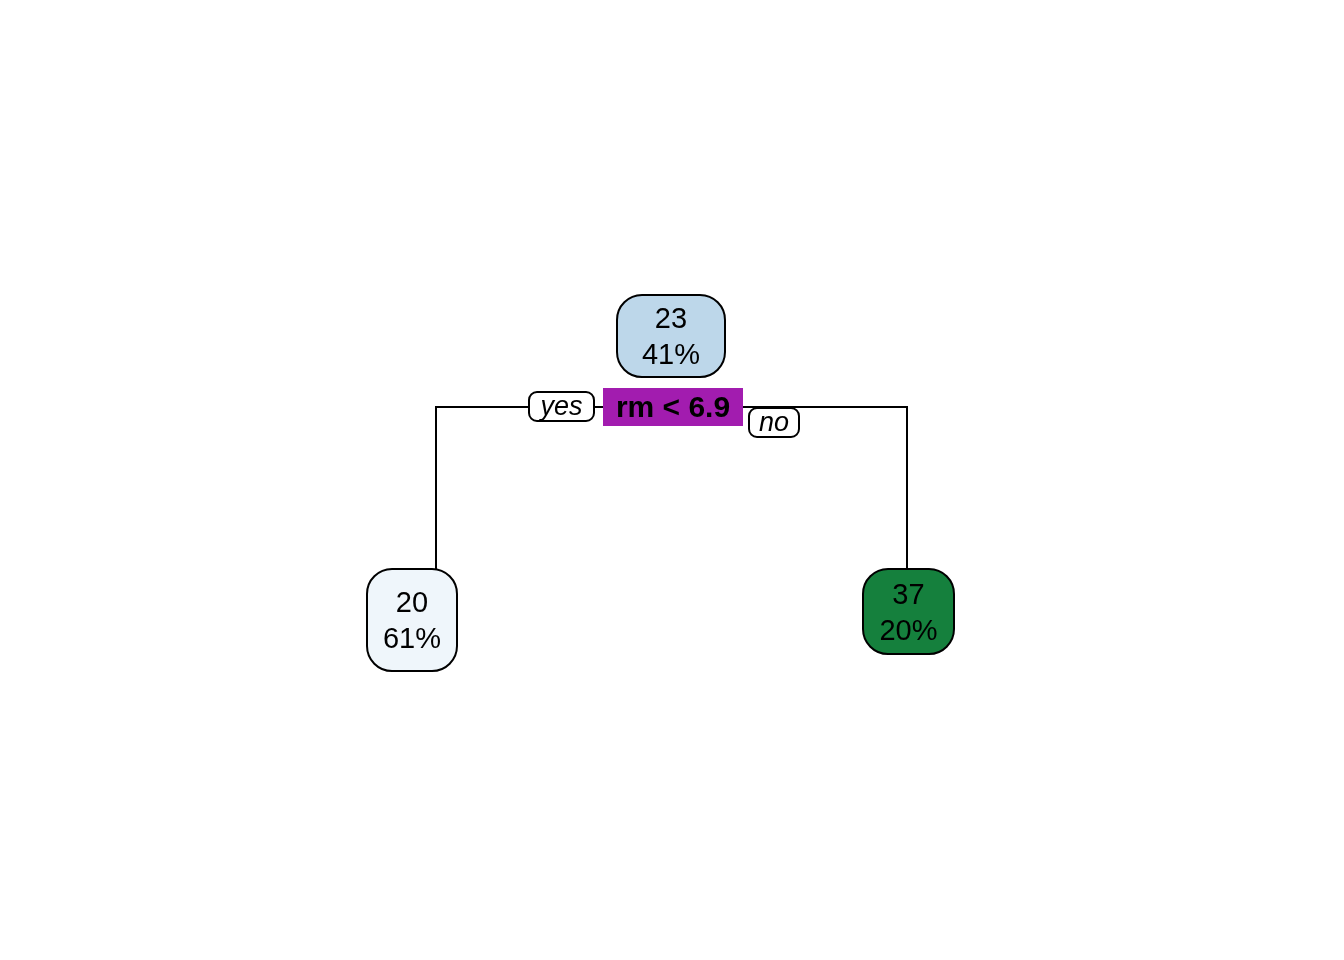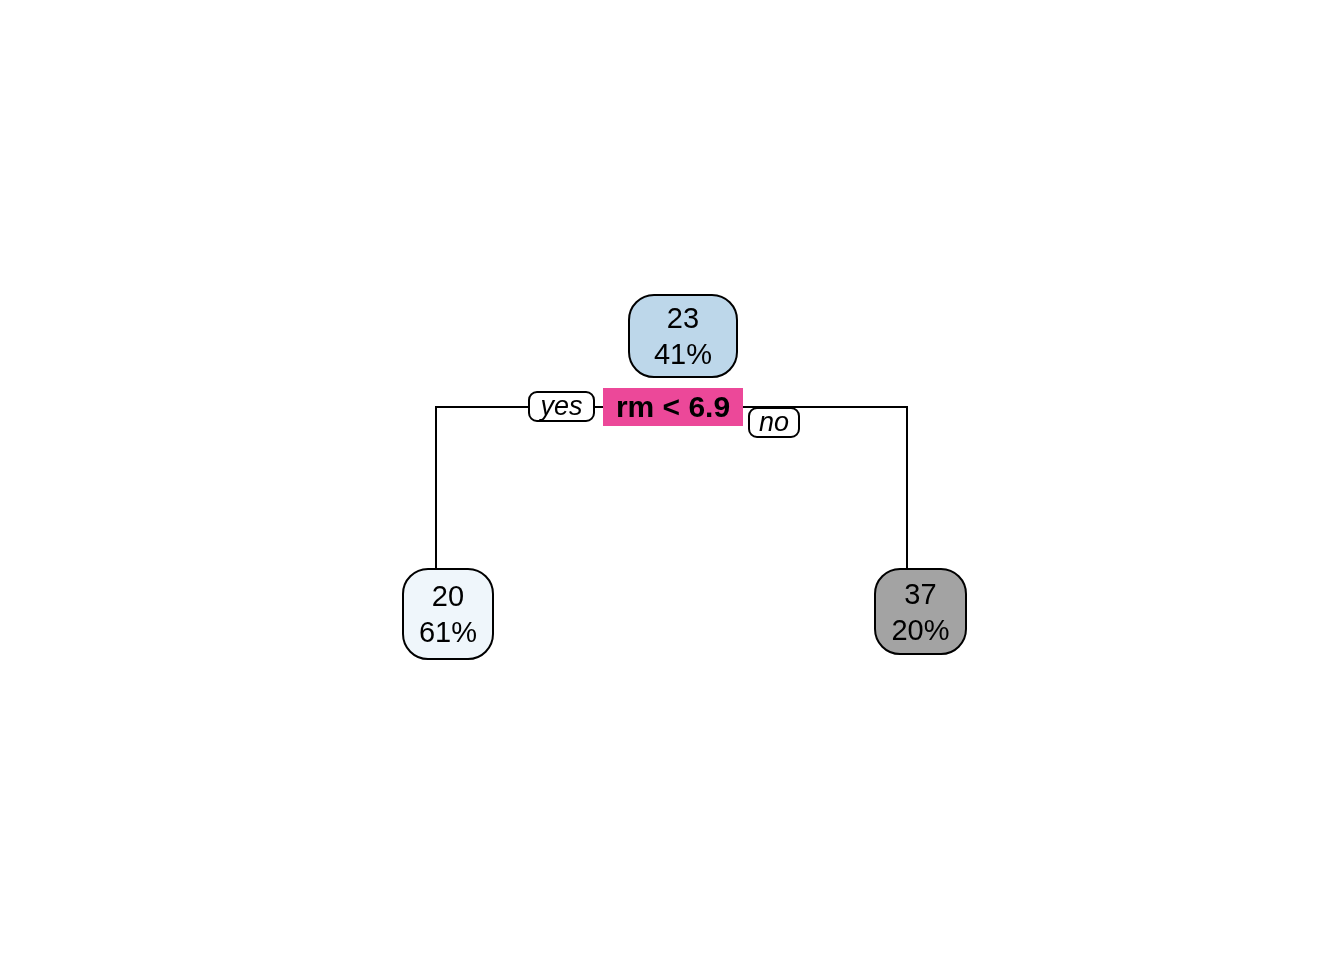--- a/index.html
+++ b/index.html
@@ -26,32 +26,31 @@
     border-radius: 26px;
     box-sizing: border-box;
     display: flex;
     flex-direction: column;
     align-items: center;
     justify-content: center;
     text-align: center;
     font-size: 29px;
     line-height: 36px;
     color: #000000;
-    margin-left: 12px;
   }
   .node-root   { left: 616px; top: 294px; width: 110px; height: 84px; }
-  .node-left   { left: 390px; top: 568px; width: 92px;  height: 92px; }
+  .node-left   { left: 366px; top: 568px; width: 92px;  height: 104px; }
   .node-right  { left: 862px; top: 568px; width: 93px;  height: 87px; }
   .split-label {
     position: absolute;
     left: 603px;
     top: 388px;
     width: 140px;
     height: 38px;
-    background: #ec4899;
+    background: #a21caf;
     display: flex;
     align-items: center;
     justify-content: center;
     font-weight: bold;
     font-size: 30px;
     white-space: nowrap;
   }
   .branch-tag {
     position: absolute;
     top: 391px;
@@ -89,18 +88,18 @@
 
   <div class="split-label">rm &lt; 6.9</div>
   <div class="branch-tag branch-yes">yes</div>
   <div class="branch-tag branch-no">no</div>
 
   <div class="node node-left" style="background: rgb(239, 246, 251);">
     <div>20</div>
     <div>61%</div>
   </div>
 
-  <div class="node node-right" style="background: #a3a3a3;">
+  <div class="node node-right" style="background: #15803d;">
     <div>37</div>
     <div>20%</div>
   </div>
 
 </div>
 
 </body></html>

